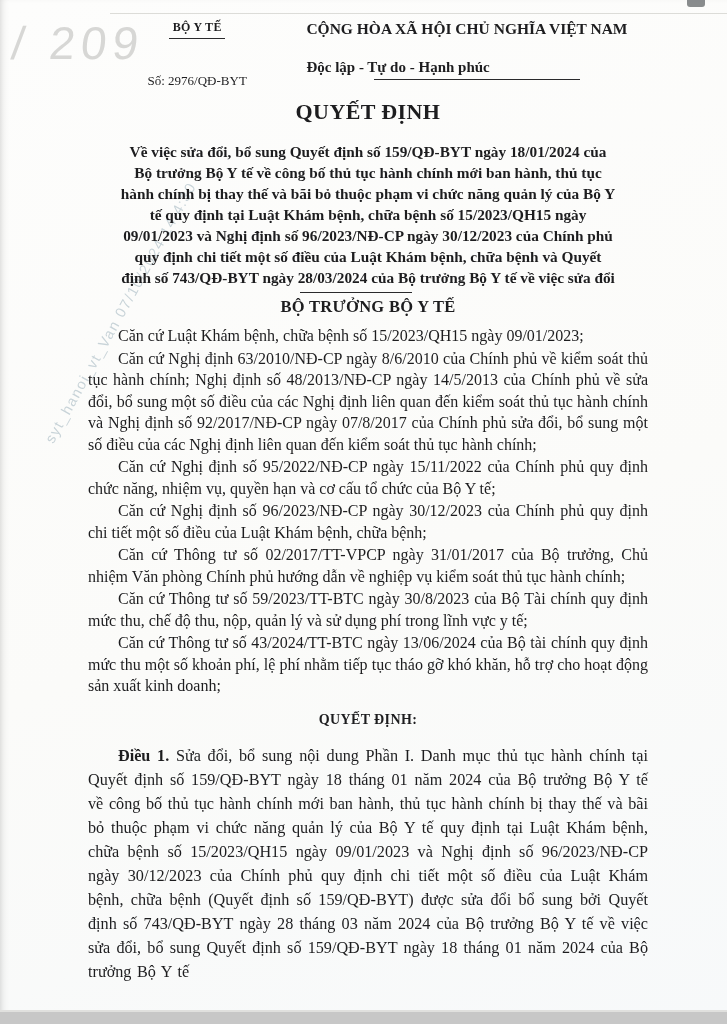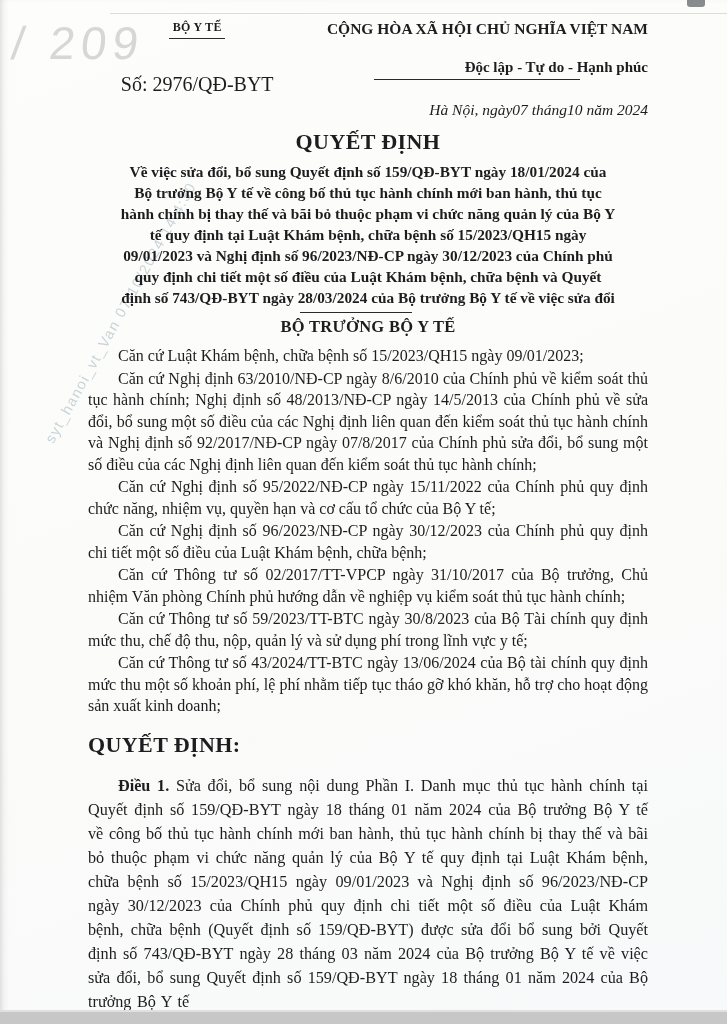--- a/index.html
+++ b/index.html
@@ -46,41 +46,41 @@
     white-space: nowrap;
     user-select: none;
   }
   .content {
     position: absolute; left: 88px; top: 20px;
     width: 560px;
   }
   
   .hdr { display: flex; }
   .hdr-left  { width: 39%; text-align: center; }
-  .hdr-right { width: 61%; text-align: right; }
+  .hdr-right { width: 61%; text-align: left; }
   .hdr-issuer { font-weight: 700; font-size: 12px; letter-spacing: .3px; }
   .hdr-issuer-rule { width: 56px; border-top: 1.4px solid #2a2a2c; margin: 3px auto 0; }
-  .hdr-number { margin-top: 34px; font-size: 20px; }
+  .hdr-number { margin-top: 34px; font-size: 13px; }
   .hdr-motto1 { font-weight: 700; font-size: 15.5px; }
   .hdr-motto2 { font-weight: 700; font-size: 15px; margin-top: 21px; }
   .hdr-motto-rule { width: 206px; border-top: 1.4px solid #2a2a2c; margin: 3px auto 0; }
   .hdr-date { margin-top: 21px; font-style: italic; font-size: 15.5px; }
   
   .doc-type { margin-top: 10px; text-align: center; font-weight: 700; font-size: 22px; letter-spacing: .4px; }
-  .subject { margin-top: 6px; text-align: center; font-weight: 700; font-size: 15.3px; line-height: 21px; }
+  .subject { margin-top: 16px; text-align: center; font-weight: 700; font-size: 15.3px; line-height: 21px; }
   .subject-rule { width: 112px; border-top: 1.5px solid #2a2a2c; margin: 4px auto 4px; margin-left: 212px; }
   .authority { text-align: center; font-weight: 700; font-size: 16.5px; letter-spacing: .3px; margin-bottom: 8px; }
   
   .recital {
     margin: 1px 0;
     font-size: 16px; line-height: 21.5px;
     text-align: justify; text-indent: 30px;
   }
   
-  .decision-heading { margin: 15px 0 13px; font-weight: 700; font-size: 22px; letter-spacing: .4px; }
+  .decision-heading { margin: 15px 0 13px; text-align: center; font-weight: 700; font-size: 14px; letter-spacing: .4px; }
   .article {
     font-size: 16.2px; line-height: 24px;
     text-align: justify; text-indent: 30px;
     word-spacing: 1.5px;
   }
   .article .lead { font-weight: 700; margin-top: 28px; }
 </style>
 </head>
 <body>
 
@@ -98,21 +98,20 @@
     <div class="hdr">
       <div class="hdr-left">
         <div class="hdr-issuer">BỘ Y TẾ</div>
         <div class="hdr-issuer-rule"></div>
         <div class="hdr-number">Số: 2976/QĐ-BYT</div>
       </div>
       <div class="hdr-right">
         <div class="hdr-motto1">CỘNG HÒA XÃ HỘI CHỦ NGHĨA VIỆT NAM</div>
         <div class="hdr-motto2">Độc lập - Tự do - Hạnh phúc</div>
         <div class="hdr-motto-rule"></div>
-        <div class="hdr-date">Hà Nội, ngày07 tháng10 năm 2024</div>
       </div>
     </div>
 
     <div class="doc-type">QUYẾT ĐỊNH</div>
 
     <div class="subject">
       <div>Về việc sửa đổi, bổ sung Quyết định số 159/QĐ-BYT ngày 18/01/2024 của</div>
       <div>Bộ trưởng Bộ Y tế về công bố thủ tục hành chính mới ban hành, thủ tục</div>
       <div>hành chính bị thay thế và bãi bỏ thuộc phạm vi chức năng quản lý của Bộ Y</div>
       <div>tế quy định tại Luật Khám bệnh, chữa bệnh số 15/2023/QH15 ngày</div>
@@ -122,21 +121,21 @@
     </div>
 
     <div class="subject-rule"></div>
 
     <div class="authority">BỘ TRƯỞNG BỘ Y TẾ</div>
 
     <p class="recital">Căn cứ Luật Khám bệnh, chữa bệnh số 15/2023/QH15 ngày 09/01/2023;</p>
     <p class="recital">Căn cứ Nghị định 63/2010/NĐ-CP ngày 8/6/2010 của Chính phủ về kiểm soát thủ tục hành chính; Nghị định số 48/2013/NĐ-CP ngày 14/5/2013 của Chính phủ về sửa đổi, bổ sung một số điều của các Nghị định liên quan đến kiểm soát thủ tục hành chính và Nghị định số 92/2017/NĐ-CP ngày 07/8/2017 của Chính phủ sửa đổi, bổ sung một số điều của các Nghị định liên quan đến kiểm soát thủ tục hành chính;</p>
     <p class="recital">Căn cứ Nghị định số 95/2022/NĐ-CP ngày 15/11/2022 của Chính phủ quy định chức năng, nhiệm vụ, quyền hạn và cơ cấu tổ chức của Bộ Y tế;</p>
     <p class="recital">Căn cứ Nghị định số 96/2023/NĐ-CP ngày 30/12/2023 của Chính phủ quy định chi tiết một số điều của Luật Khám bệnh, chữa bệnh;</p>
-    <p class="recital">Căn cứ Thông tư số 02/2017/TT-VPCP ngày 31/10/2017 của Bộ trưởng, Chủ nhiệm Văn phòng Chính phủ hướng dẫn về nghiệp vụ kiểm soát thủ tục hành chính;</p>
+    <p class="recital">Căn cứ Thông tư số 02/2017/TT-VPCP ngày 31/01/2017 của Bộ trưởng, Chủ nhiệm Văn phòng Chính phủ hướng dẫn về nghiệp vụ kiểm soát thủ tục hành chính;</p>
     <p class="recital">Căn cứ Thông tư số 59/2023/TT-BTC ngày 30/8/2023 của Bộ Tài chính quy định mức thu, chế độ thu, nộp, quản lý và sử dụng phí trong lĩnh vực y tế;</p>
     <p class="recital">Căn cứ Thông tư số 43/2024/TT-BTC ngày 13/06/2024 của Bộ tài chính quy định mức thu một số khoản phí, lệ phí nhằm tiếp tục tháo gỡ khó khăn, hỗ trợ cho hoạt động sản xuất kinh doanh;</p>
 
     <div class="decision-heading">QUYẾT ĐỊNH:</div>
 
     <p class="article"><span class="lead">Điều 1.</span><span> Sửa đổi, bổ sung nội dung Phần I. Danh mục thủ tục hành chính tại Quyết định số 159/QĐ-BYT ngày 18 tháng 01 năm 2024 của Bộ trưởng Bộ Y tế về công bố thủ tục hành chính mới ban hành, thủ tục hành chính bị thay thế và bãi bỏ thuộc phạm vi chức năng quản lý của Bộ Y tế quy định tại Luật Khám bệnh, chữa bệnh số 15/2023/QH15 ngày 09/01/2023 và Nghị định số 96/2023/NĐ-CP ngày 30/12/2023 của Chính phủ quy định chi tiết một số điều của Luật Khám bệnh, chữa bệnh (Quyết định số 159/QĐ-BYT) được sửa đổi bổ sung bởi Quyết định số 743/QĐ-BYT ngày 28 tháng 03 năm 2024 của Bộ trưởng Bộ Y tế về việc sửa đổi, bổ sung Quyết định số 159/QĐ-BYT ngày 18 tháng 01 năm 2024 của Bộ trưởng Bộ Y tế</span></p>
 
   </div>
 
   <div class="scan-bottombar"></div>

